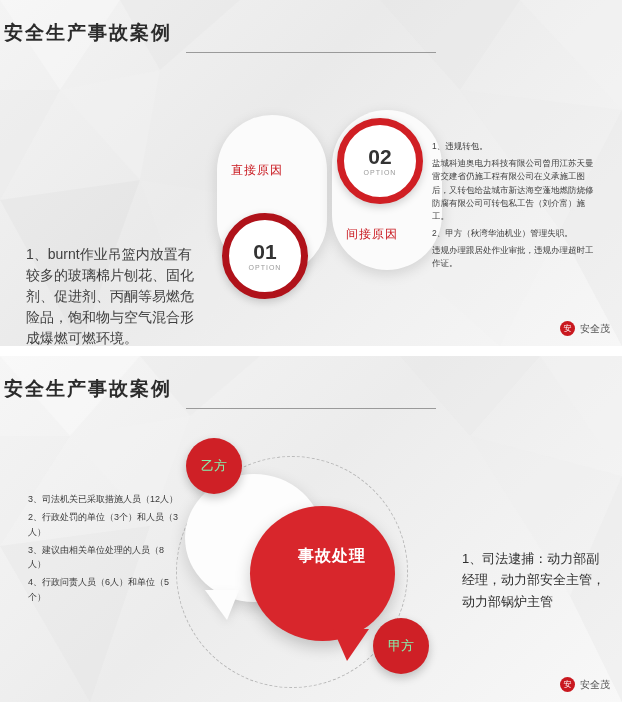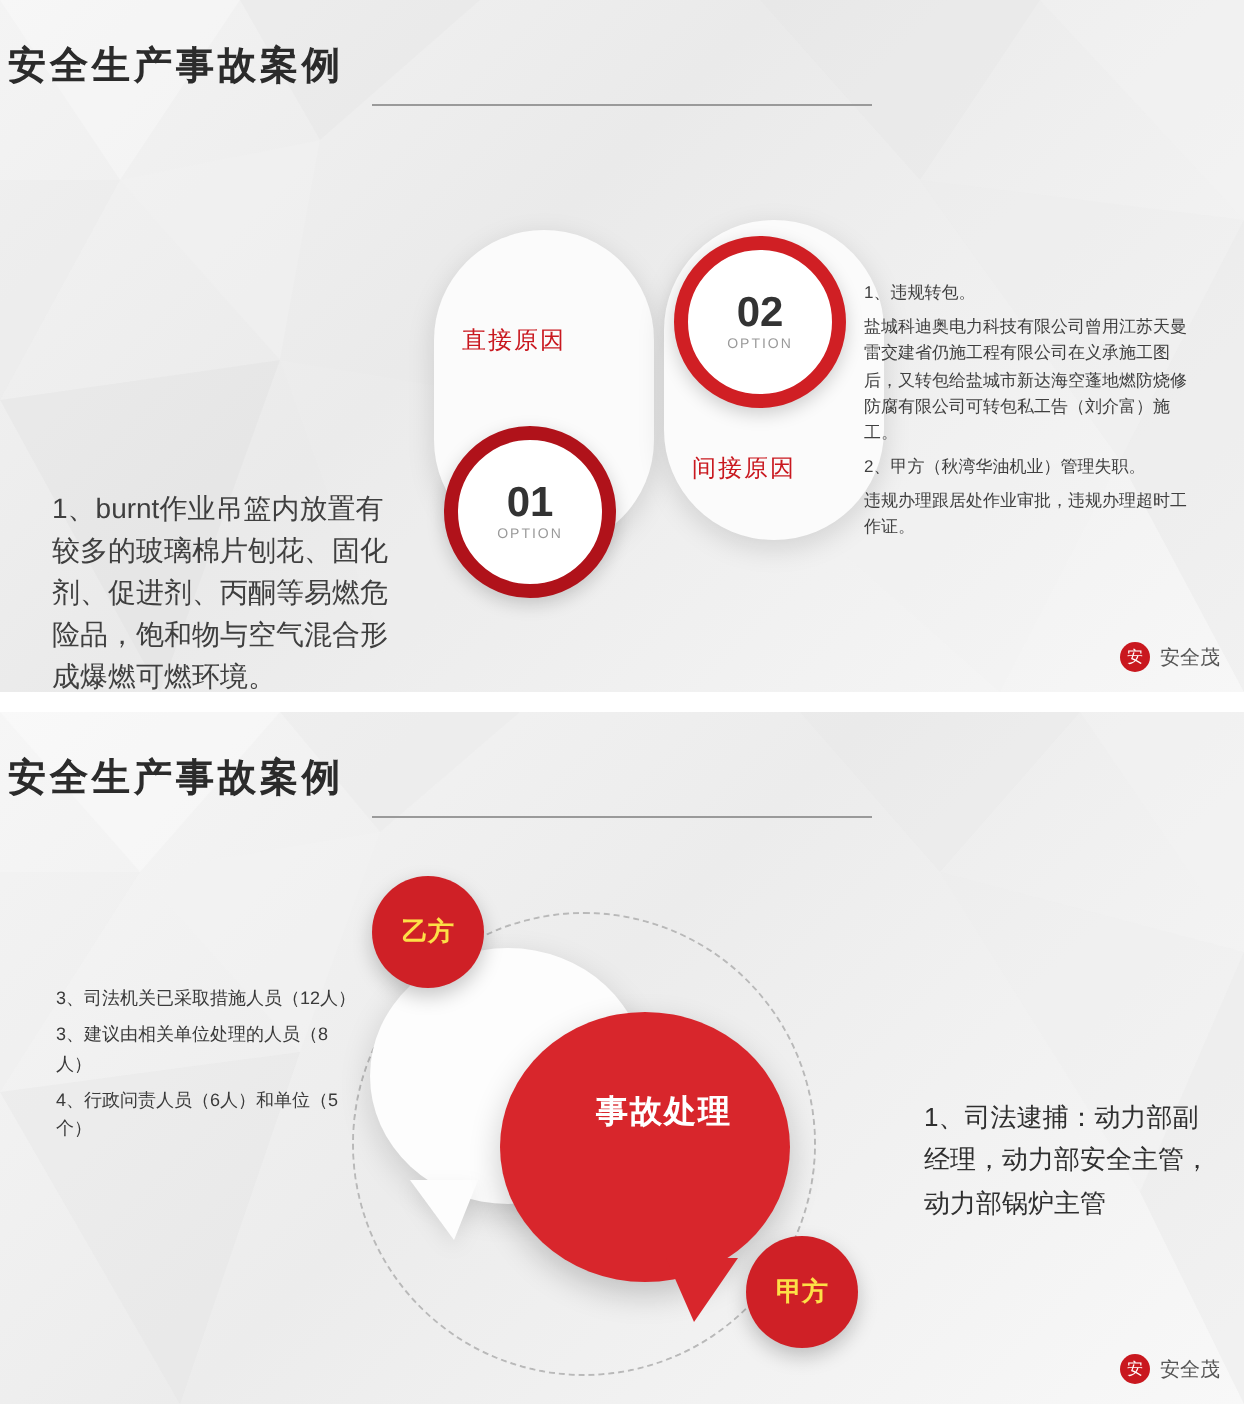--- a/index.html
+++ b/index.html
@@ -100,21 +100,21 @@
     position:absolute;left:250px;top:150px;width:145px;height:135px;
     background:#d8262c;border-radius:50%;
     box-shadow:0 6px 16px rgba(0,0,0,.2);
   }
   .bubble-red:after{
     content:"";position:absolute;right:26px;bottom:-20px;
     width:0;height:0;border-left:14px solid transparent;
     border-right:22px solid transparent;border-top:32px solid #d8262c;
   }
   .circle-small{
-    position:absolute;border-radius:50%;color:#fde047;font-weight:bold;
+    position:absolute;border-radius:50%;color:#86efac;font-weight:normal;
     display:flex;align-items:center;justify-content:center;font-size:13px;
     box-shadow:0 4px 10px rgba(0,0,0,.22);
   }
   .c-yifang{left:186px;top:82px;width:56px;height:56px;background:#cf2026;}
   .c-jiafang{left:373px;top:262px;width:56px;height:56px;background:#cf2026;}
   .center-label{
     position:absolute;left:272px;top:190px;width:120px;text-align:center;
     color:#ffffff;font-size:16px;font-weight:bold;letter-spacing:1px;
   }
   .list-left{
@@ -210,20 +210,21 @@
   <div class="bubble-white"></div>
   <div class="bubble-red"></div>
 
   <div class="center-label">事故处理</div>
 
   <div class="circle-small c-yifang">乙方</div>
   <div class="circle-small c-jiafang">甲方</div>
 
   <div class="list-left">
     <p>3、司法机关已采取措施人员（12人）</p>
+    <p>2、行政处罚的单位（3个）和人员（3人）</p>
     <p>3、建议由相关单位处理的人员（8人）</p>
     <p>4、行政问责人员（6人）和单位（5个）</p>
   </div>
 
   <div class="list-right">
     <p>1、司法逮捕：动力部副经理，动力部安全主管，动力部锅炉主管</p>
   </div>
 
   <div class="logo">
     <span class="dot">安</span>

